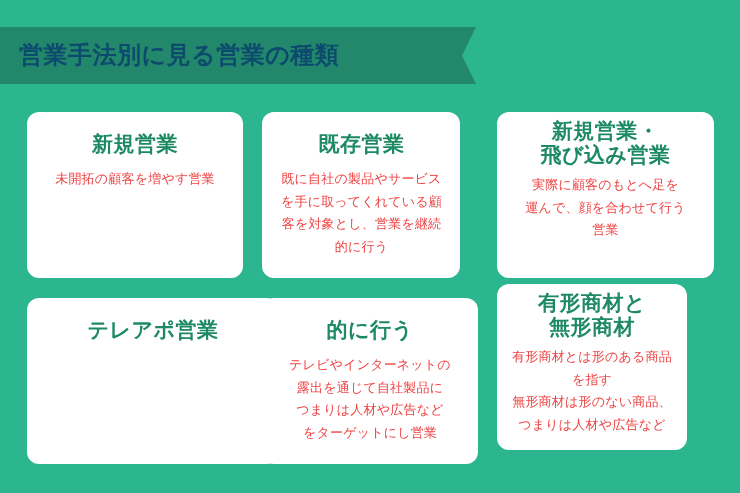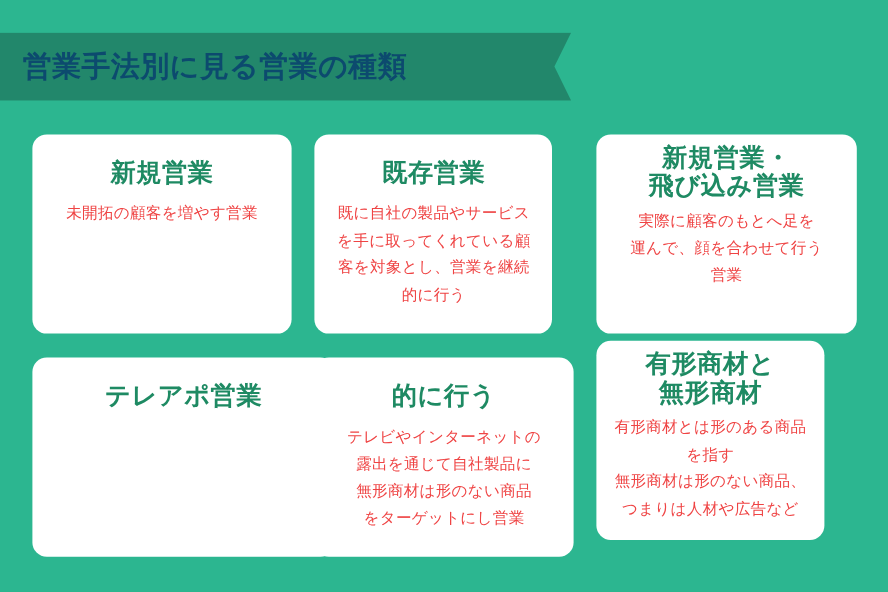--- a/index.html
+++ b/index.html
@@ -102,21 +102,21 @@
   </div>
 
   <div class="card single" id="card-3">
     <div class="card-title">テレアポ営業</div>
   </div>
 
   <div class="card single" id="card-4">
     <div class="card-title">的に行う</div>
     <div class="card-body">テレビやインターネットの
 露出を通じて自社製品に
-無形商材は形のない商品
+つまりは人材や広告など
 をターゲットにし営業</div>
   </div>
 
   <div class="card double" id="card-5">
     <div class="card-title">有形商材と
 無形商材</div>
     <div class="card-body">有形商材とは形のある商品
 を指す
 無形商材は形のない商品、
 つまりは人材や広告など</div>

